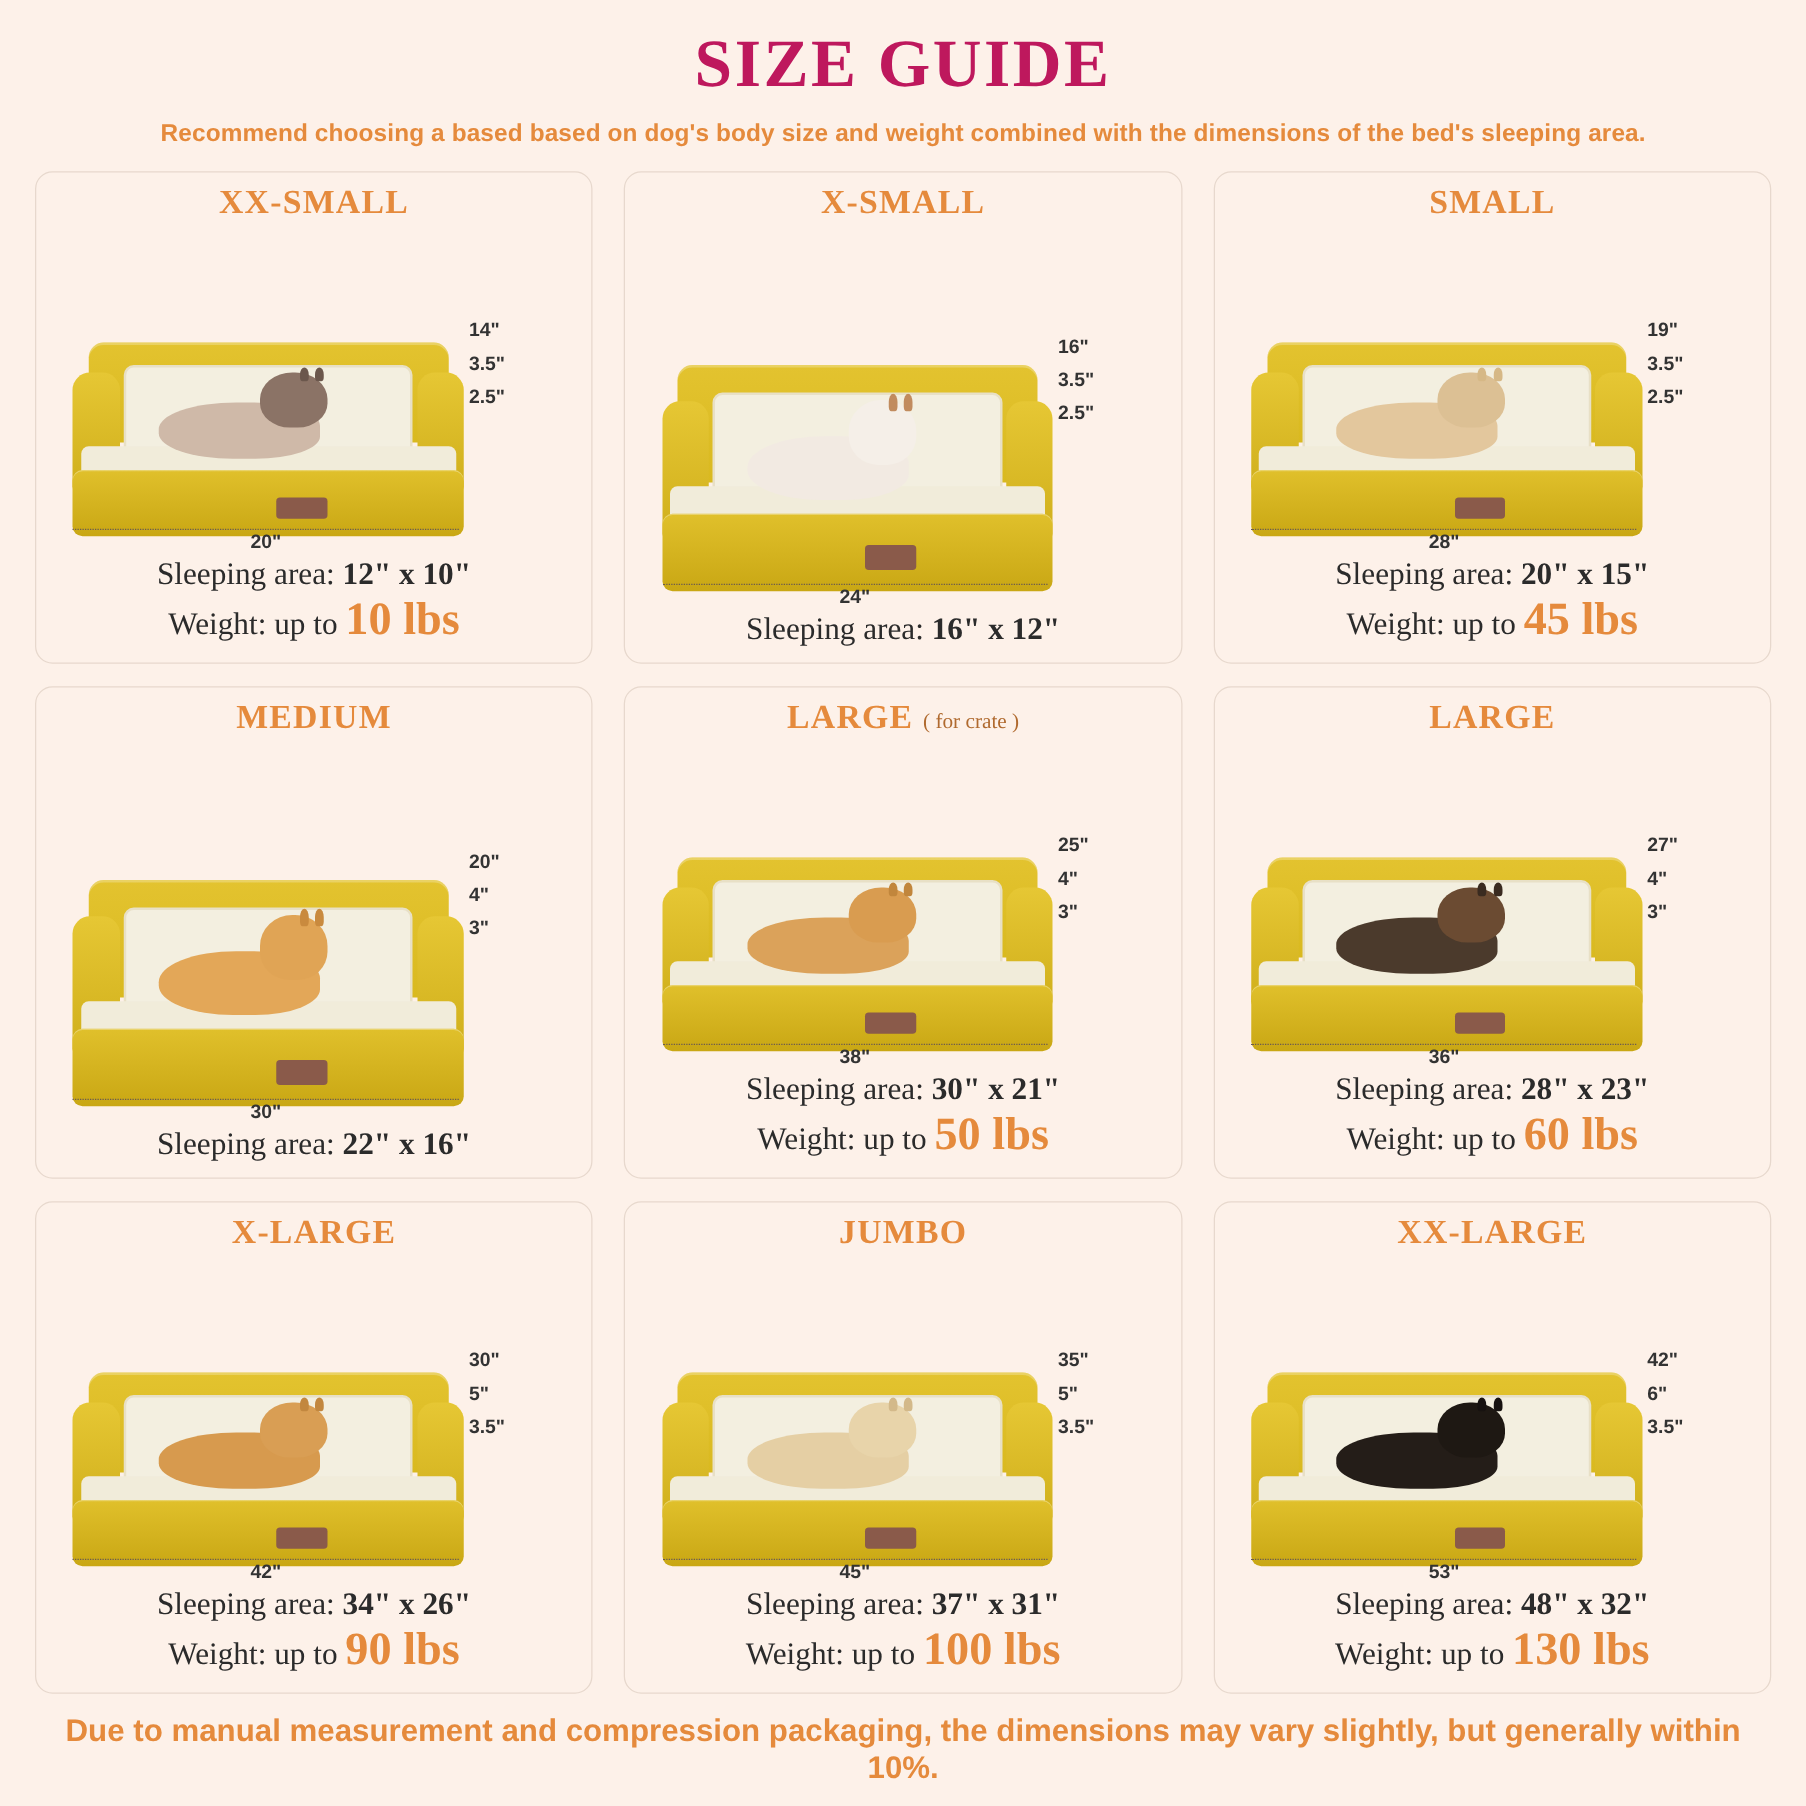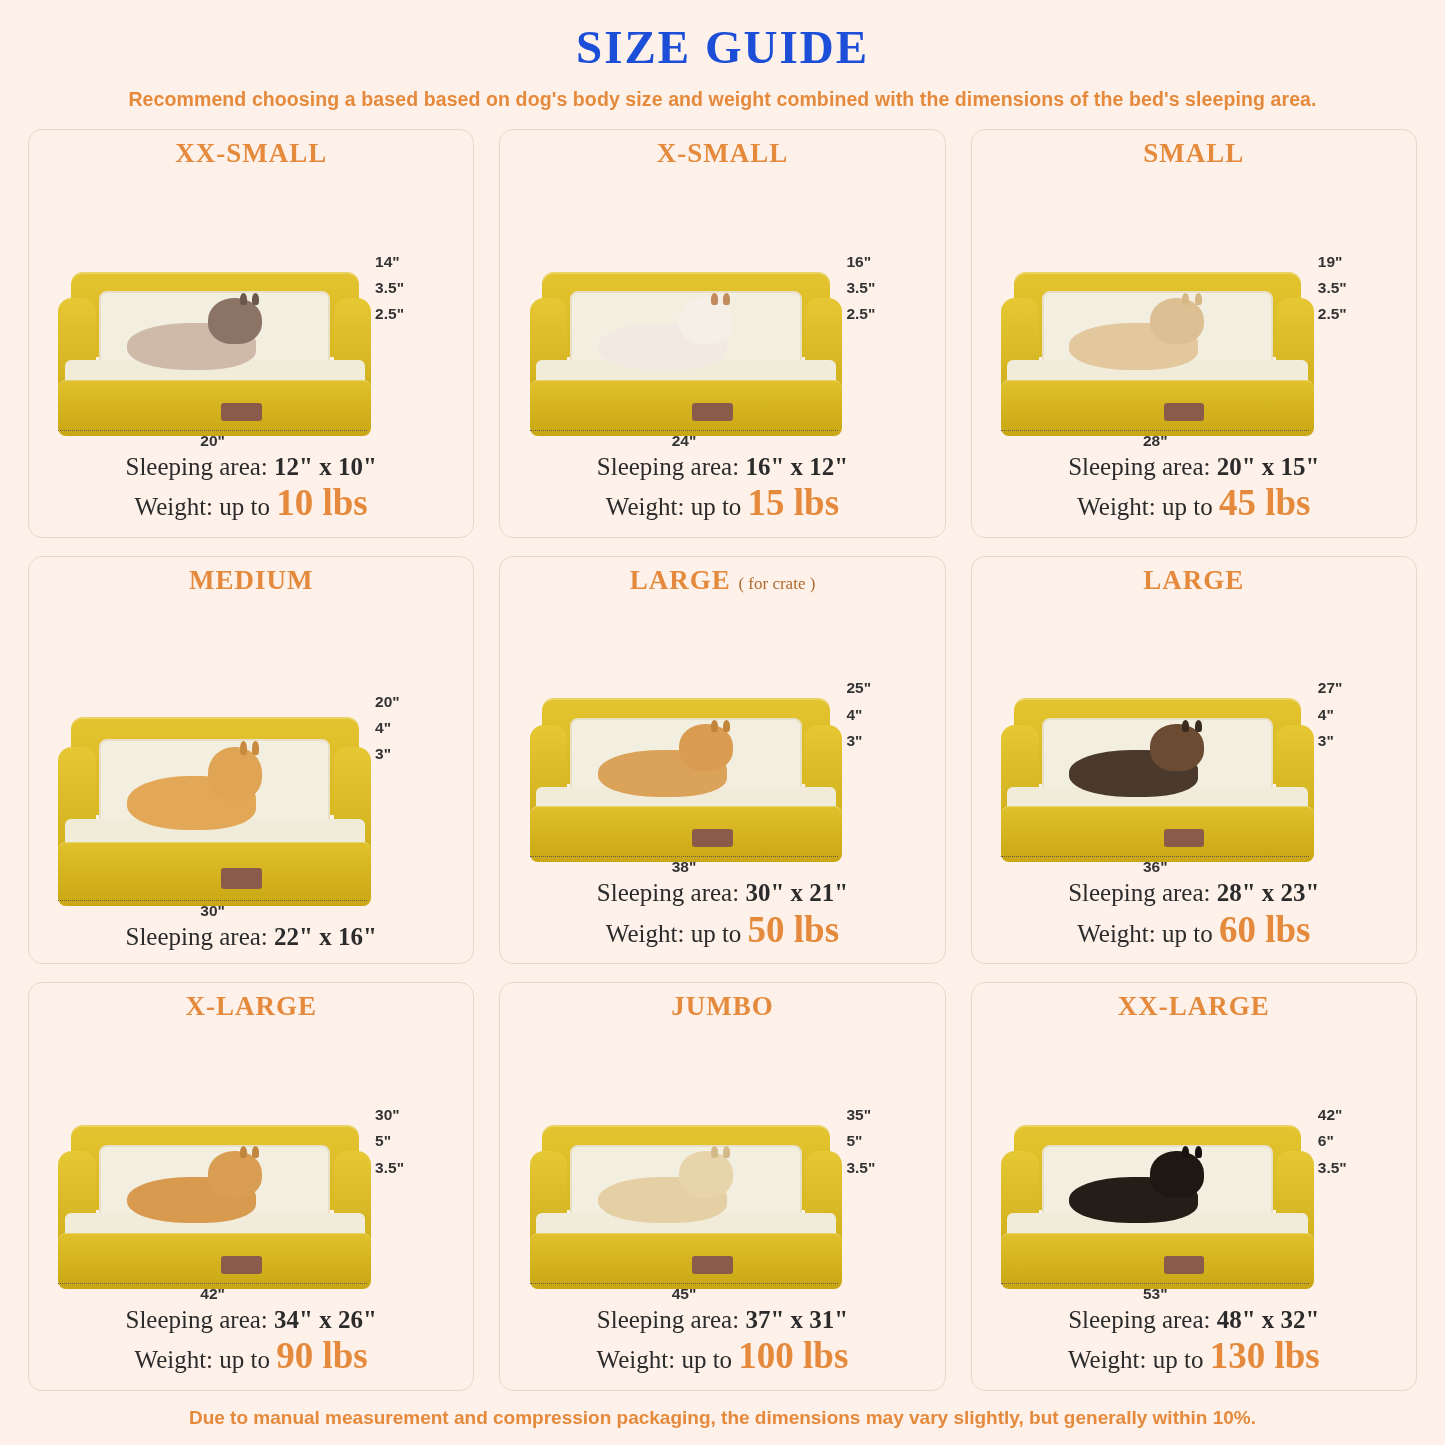--- a/index.html
+++ b/index.html
@@ -18,24 +18,24 @@
     width: 1445px;
     height: 1445px;
     box-sizing: border-box;
     padding: 14px 28px 10px 28px;
     display: flex;
     flex-direction: column;
   }
   .title {
     text-align: center;
     font-family: "Liberation Serif", serif;
-    font-size: 47px;
+    font-size: 54px;
     font-weight: bold;
     letter-spacing: 2px;
-    color: #1d4ed8;
+    color: #be185d;
     margin: 6px 0 14px 0;
   }
   .subtitle {
     text-align: center;
     font-size: 19.5px;
     font-weight: bold;
     color: #e58a3c;
     letter-spacing: .1px;
     margin-bottom: 18px;
   }
@@ -215,21 +215,21 @@
     line-height: 1.18;
   }
   .spec-line .val { font-weight: bold; }
   .spec-line.weight .lbs {
     color: #e58a3c;
     font-weight: bold;
     font-size: 37px;
   }
   .footer {
     text-align: center;
-    font-size: 19px;
+    font-size: 25px;
     font-weight: bold;
     color: #e58a3c;
     padding: 16px 0 6px 0;
   }
 </style>
 </head>
 <body>
 
 <div class="page">
 
@@ -289,21 +289,20 @@
           </div>
           <div class="dims">
             <div>16"</div>
             <div>3.5"</div>
             <div>2.5"</div>
           </div>
           <div class="width-dim">24"</div>
         </div>
         <div class="specs">
           <div class="spec-line"><span>Sleeping area: </span><span class="val">16" x 12"</span></div>
-          <div class="spec-line weight"><span>Weight:  up to </span><span class="lbs">15 lbs</span></div>
         </div>
       </div>
       <div class="card">
         <div class="card-title"><span>SMALL</span></div>
         <div class="figure">
           <div class="bed">
             <div class="backrest"></div>
             <div class="inner"></div>
             <div class="armL"></div>
             <div class="armR"></div>

